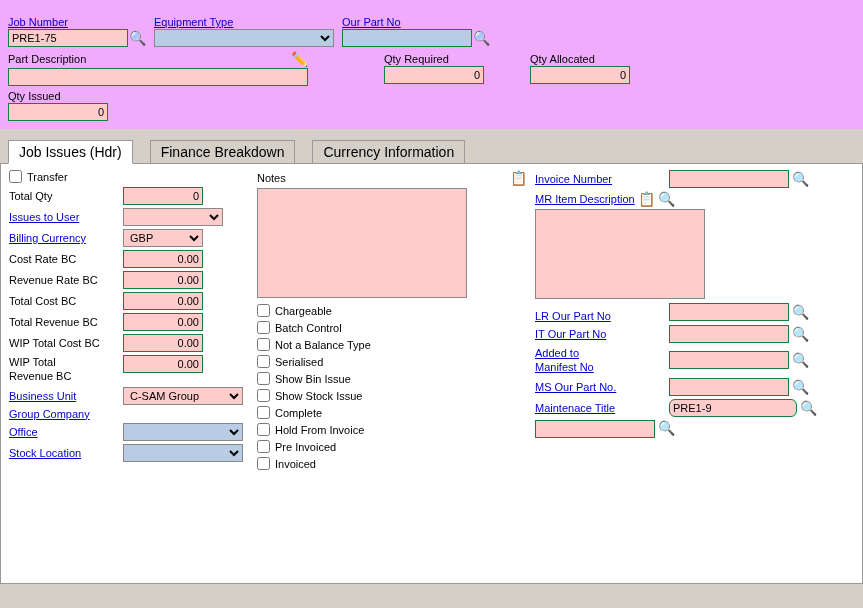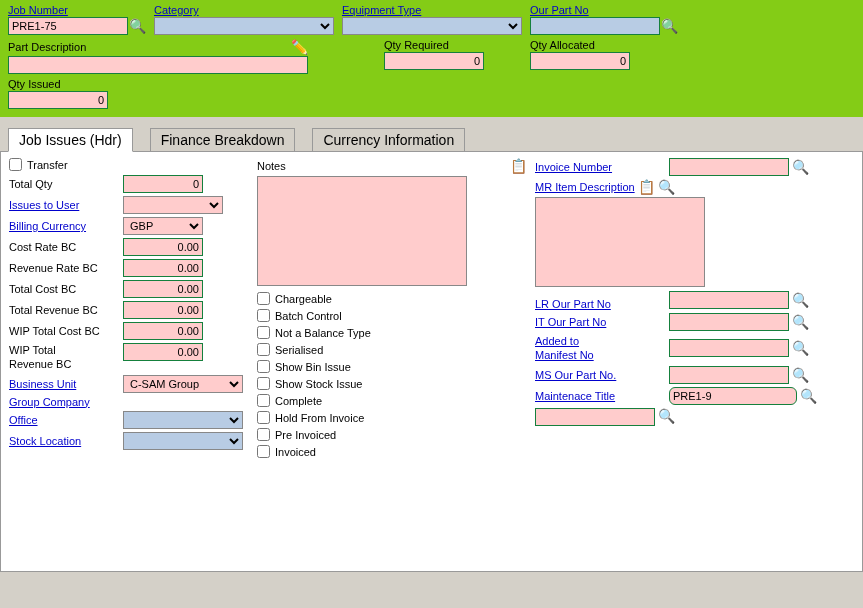--- a/index.html
+++ b/index.html
@@ -1,20 +1,20 @@
 <!DOCTYPE html>
 <html><head>
   <meta charset="utf-8">
   <style>
     * { box-sizing: border-box; margin: 0; padding: 0; }
     body { font-family: Arial, sans-serif; font-size: 11px; background: #d4d0c8; color: #000; }
 
     .top-section {
-      background: #84cc16;
-      padding: 4px 8px 4px 8px;
+      background: #f0abfc;
+      padding: 16px 8px 4px 8px;
     }
 
     .field-group {
       display: flex;
       flex-direction: column;
       gap: 1px;
     }
 
     .field-label {
       color: #0000cc;
@@ -157,49 +157,41 @@
     }
 
     .notes-header {
       display: flex;
       justify-content: space-between;
       align-items: center;
       margin-bottom: 2px;
     }
 
     .top-row1 { display: flex; gap: 8px; align-items: flex-end; margin-bottom: 4px; }
-    .top-row2 { display: flex; gap: 8px; align-items: flex-start; margin-bottom: 4px; }
+    .top-row2 { display: flex; gap: 8px; align-items: center; margin-bottom: 4px; }
     .top-row3 { display: flex; gap: 8px; align-items: flex-end; margin-bottom: 4px; }
 
     .inv-row {
       display: flex;
       align-items: center;
       gap: 4px;
       margin-bottom: 3px;
     }
   </style>
 </head>
 <body>
 
 <div class="top-section">
 
   <div class="top-row1">
     <div class="field-group">
       <span class="field-label">Job Number</span>
       <div style="display:flex;align-items:center;gap:2px;">
         <input type="text" style="width: 120px;" value="PRE1-75">
         <span class="icon-btn">🔍</span>
-      </div>
-    </div>
-    <div class="field-group">
-      <span class="field-label">Category</span>
-      <div style="display:flex;align-items:center;gap:2px;">
-        <select style="width:180px;">
-          <option></option>
-        </select>
       </div>
     </div>
     <div class="field-group">
       <span class="field-label">Equipment Type</span>
       <select style="width:180px;">
         <option></option>
       </select>
     </div>
     <div class="field-group">
       <span class="field-label">Our Part No</span>

